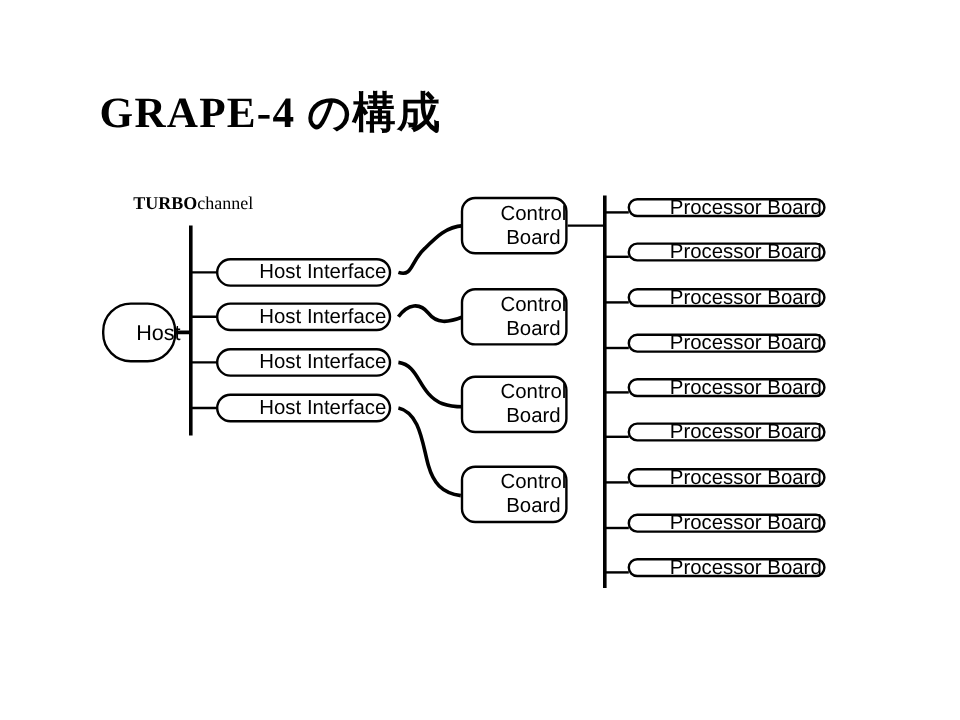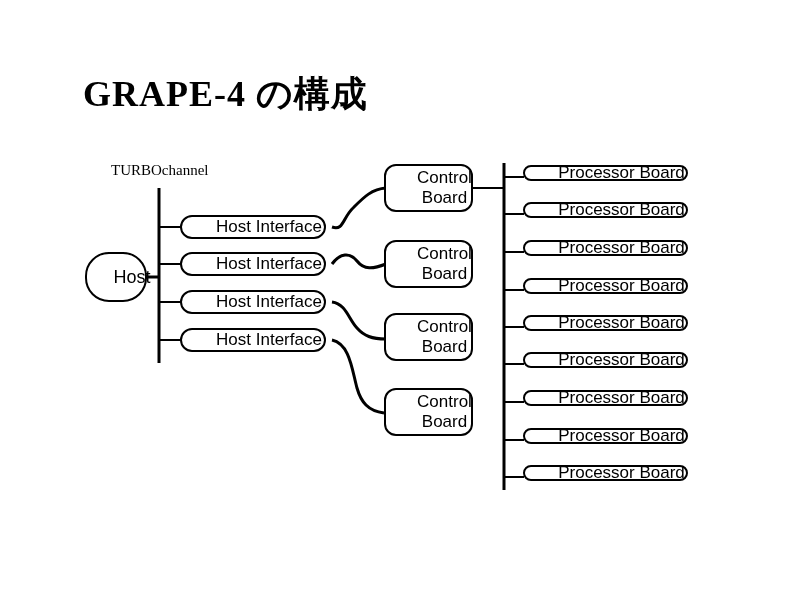--- a/index.html
+++ b/index.html
@@ -26,21 +26,21 @@
   }
   .turbo-label {
     position: absolute;
     left: 75px;
     top: 162px;
     font-family: "Liberation Serif", "DejaVu Serif", serif;
     font-size: 15px;
     color: #000000;
     white-space: nowrap;
   }
-  .turbo-label .strong { font-weight: 400; }
+  .turbo-label .strong { font-weight: 700; }
   svg.wires { position: absolute; left: 0; top: 0; }
   .node {
     position: absolute;
     box-sizing: border-box;
     border: 2px solid #000000;
     background: #ffffff;
     color: #000000;
     display: flex;
     align-items: center;
     justify-content: center;

